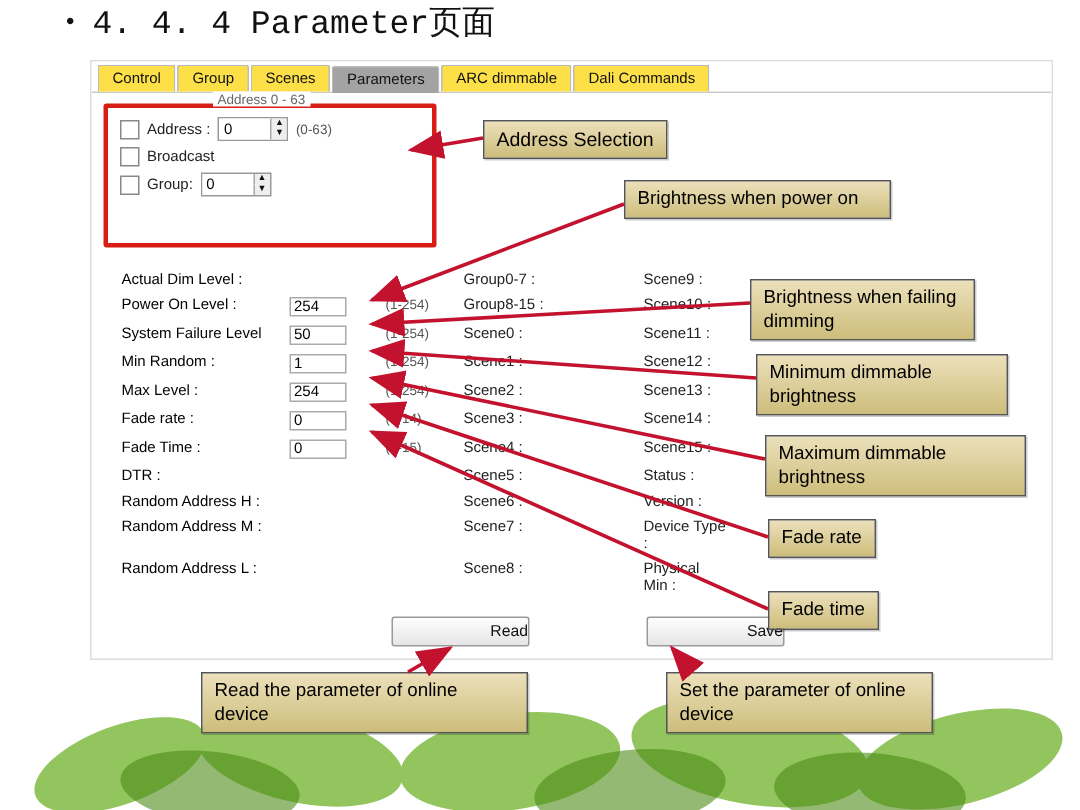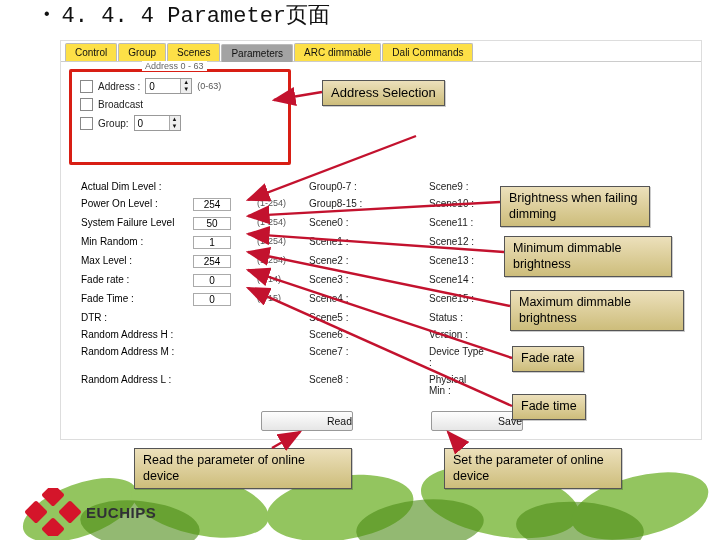--- a/index.html
+++ b/index.html
@@ -23,21 +23,21 @@
 .chk{width:11px;height:11px;border:1px solid #888;background:#fff}
 .lbl{font-size:10px;color:#222}
 .spin{display:inline-flex;border:1px solid #999;background:#fff}
 .spin input{width:28px;border:0;font-size:10px;padding:1px 3px;text-align:left;outline:none}
 .spin-btns{display:flex;flex-direction:column}
 .tiny{width:10px;height:7px;font-size:6px;line-height:6px;text-align:center;background:#eee;border-left:1px solid #aaa}
 .range{font-size:9px;color:#555}
 
 .grid{position:absolute;left:20px;top:140px;display:grid;grid-template-columns:108px 60px 48px 56px 56px 56px 56px;row-gap:6px;column-gap:4px;font-size:10px;color:#000}
 .glbl{white-space:nowrap;filter:blur(.3px)}
-.val{display:inline-block;width:32px;border:1px solid #aaa;background:#fff;padding:0 2px;font-size:10px;text-align:center}
+.val{display:inline-block;width:32px;border:1px solid #aaa;background:#fff;padding:0 2px;font-size:10px;text-align:left}
 .ghost{filter:blur(.4px);color:#222;font-size:10px}
 
 .btn{position:absolute;border:1px solid #999;background:linear-gradient(#fdfdfd,#e6e6e6);padding:3px 0;font-size:10.5px;text-align:right;cursor:pointer;border-radius:2px}
 
 .call{position:absolute;background:linear-gradient(#ece0bb,#cdbd7b);border:1px solid #555;padding:4px 8px;font-size:13px;line-height:1.25;color:#000;box-shadow:1px 1px 0 rgba(0,0,0,.2)}
 .small{font-size:12.5px}
 .arrows{position:absolute;inset:0;pointer-events:none}
 .arrows svg{width:720px;height:540px}
 </style>
 </head>
@@ -187,20 +187,21 @@
       </g>
       <g fill="#4c8c15" opacity=".6">
         <ellipse cx="140" cy="185" rx="60" ry="24" transform="rotate(6 140 185)"></ellipse>
         <ellipse cx="420" cy="186" rx="64" ry="26" transform="rotate(-6 420 186)"></ellipse>
         <ellipse cx="580" cy="188" rx="64" ry="26" transform="rotate(4 580 188)"></ellipse>
       </g>
     </svg>
   </div>
 
   <div class="call" style="left:322px;top:80px">Address Selection</div>
+  <div class="call small" style="left:416px;top:120px;width:160px">Brightness when power on</div>
   <div class="call small" style="left:500px;top:186px;width:132px">Brightness when failing dimming</div>
   <div class="call small" style="left:504px;top:236px;width:150px">Minimum dimmable brightness</div>
   <div class="call small" style="left:510px;top:290px;width:156px">Maximum dimmable brightness</div>
   <div class="call small" style="left:512px;top:346px">Fade rate</div>
   <div class="call small" style="left:512px;top:394px">Fade time</div>
   <div class="call small" style="left:134px;top:448px;width:200px">Read the parameter of online device</div>
   <div class="call small" style="left:444px;top:448px;width:160px">Set the parameter of online device</div>
 
   <div class="arrows">
     <svg viewBox="0 0 720 540">
@@ -216,25 +217,14 @@
         <line x1="504" y1="252" x2="248" y2="234"></line>
         <line x1="510" y1="306" x2="248" y2="252"></line>
         <line x1="512" y1="358" x2="248" y2="270"></line>
         <line x1="512" y1="406" x2="248" y2="288"></line>
         <line x1="272" y1="448" x2="300" y2="432"></line>
         <line x1="462" y1="448" x2="448" y2="432"></line>
       </g>
     </svg>
   </div>
 
-  <div class="logo">
-    <svg viewBox="0 0 40 40">
-      <g transform="rotate(45 20 20)" fill="#d4152a">
-        <rect x="3" y="3" width="14" height="14" rx="2"></rect>
-        <rect x="23" y="3" width="14" height="14" rx="2"></rect>
-        <rect x="3" y="23" width="14" height="14" rx="2"></rect>
-        <rect x="23" y="23" width="14" height="14" rx="2"></rect>
-      </g>
-    </svg>
-    <span class="logo-txt">EUCHIPS</span>
-  </div>
 
 </div>
 
 </body></html>

